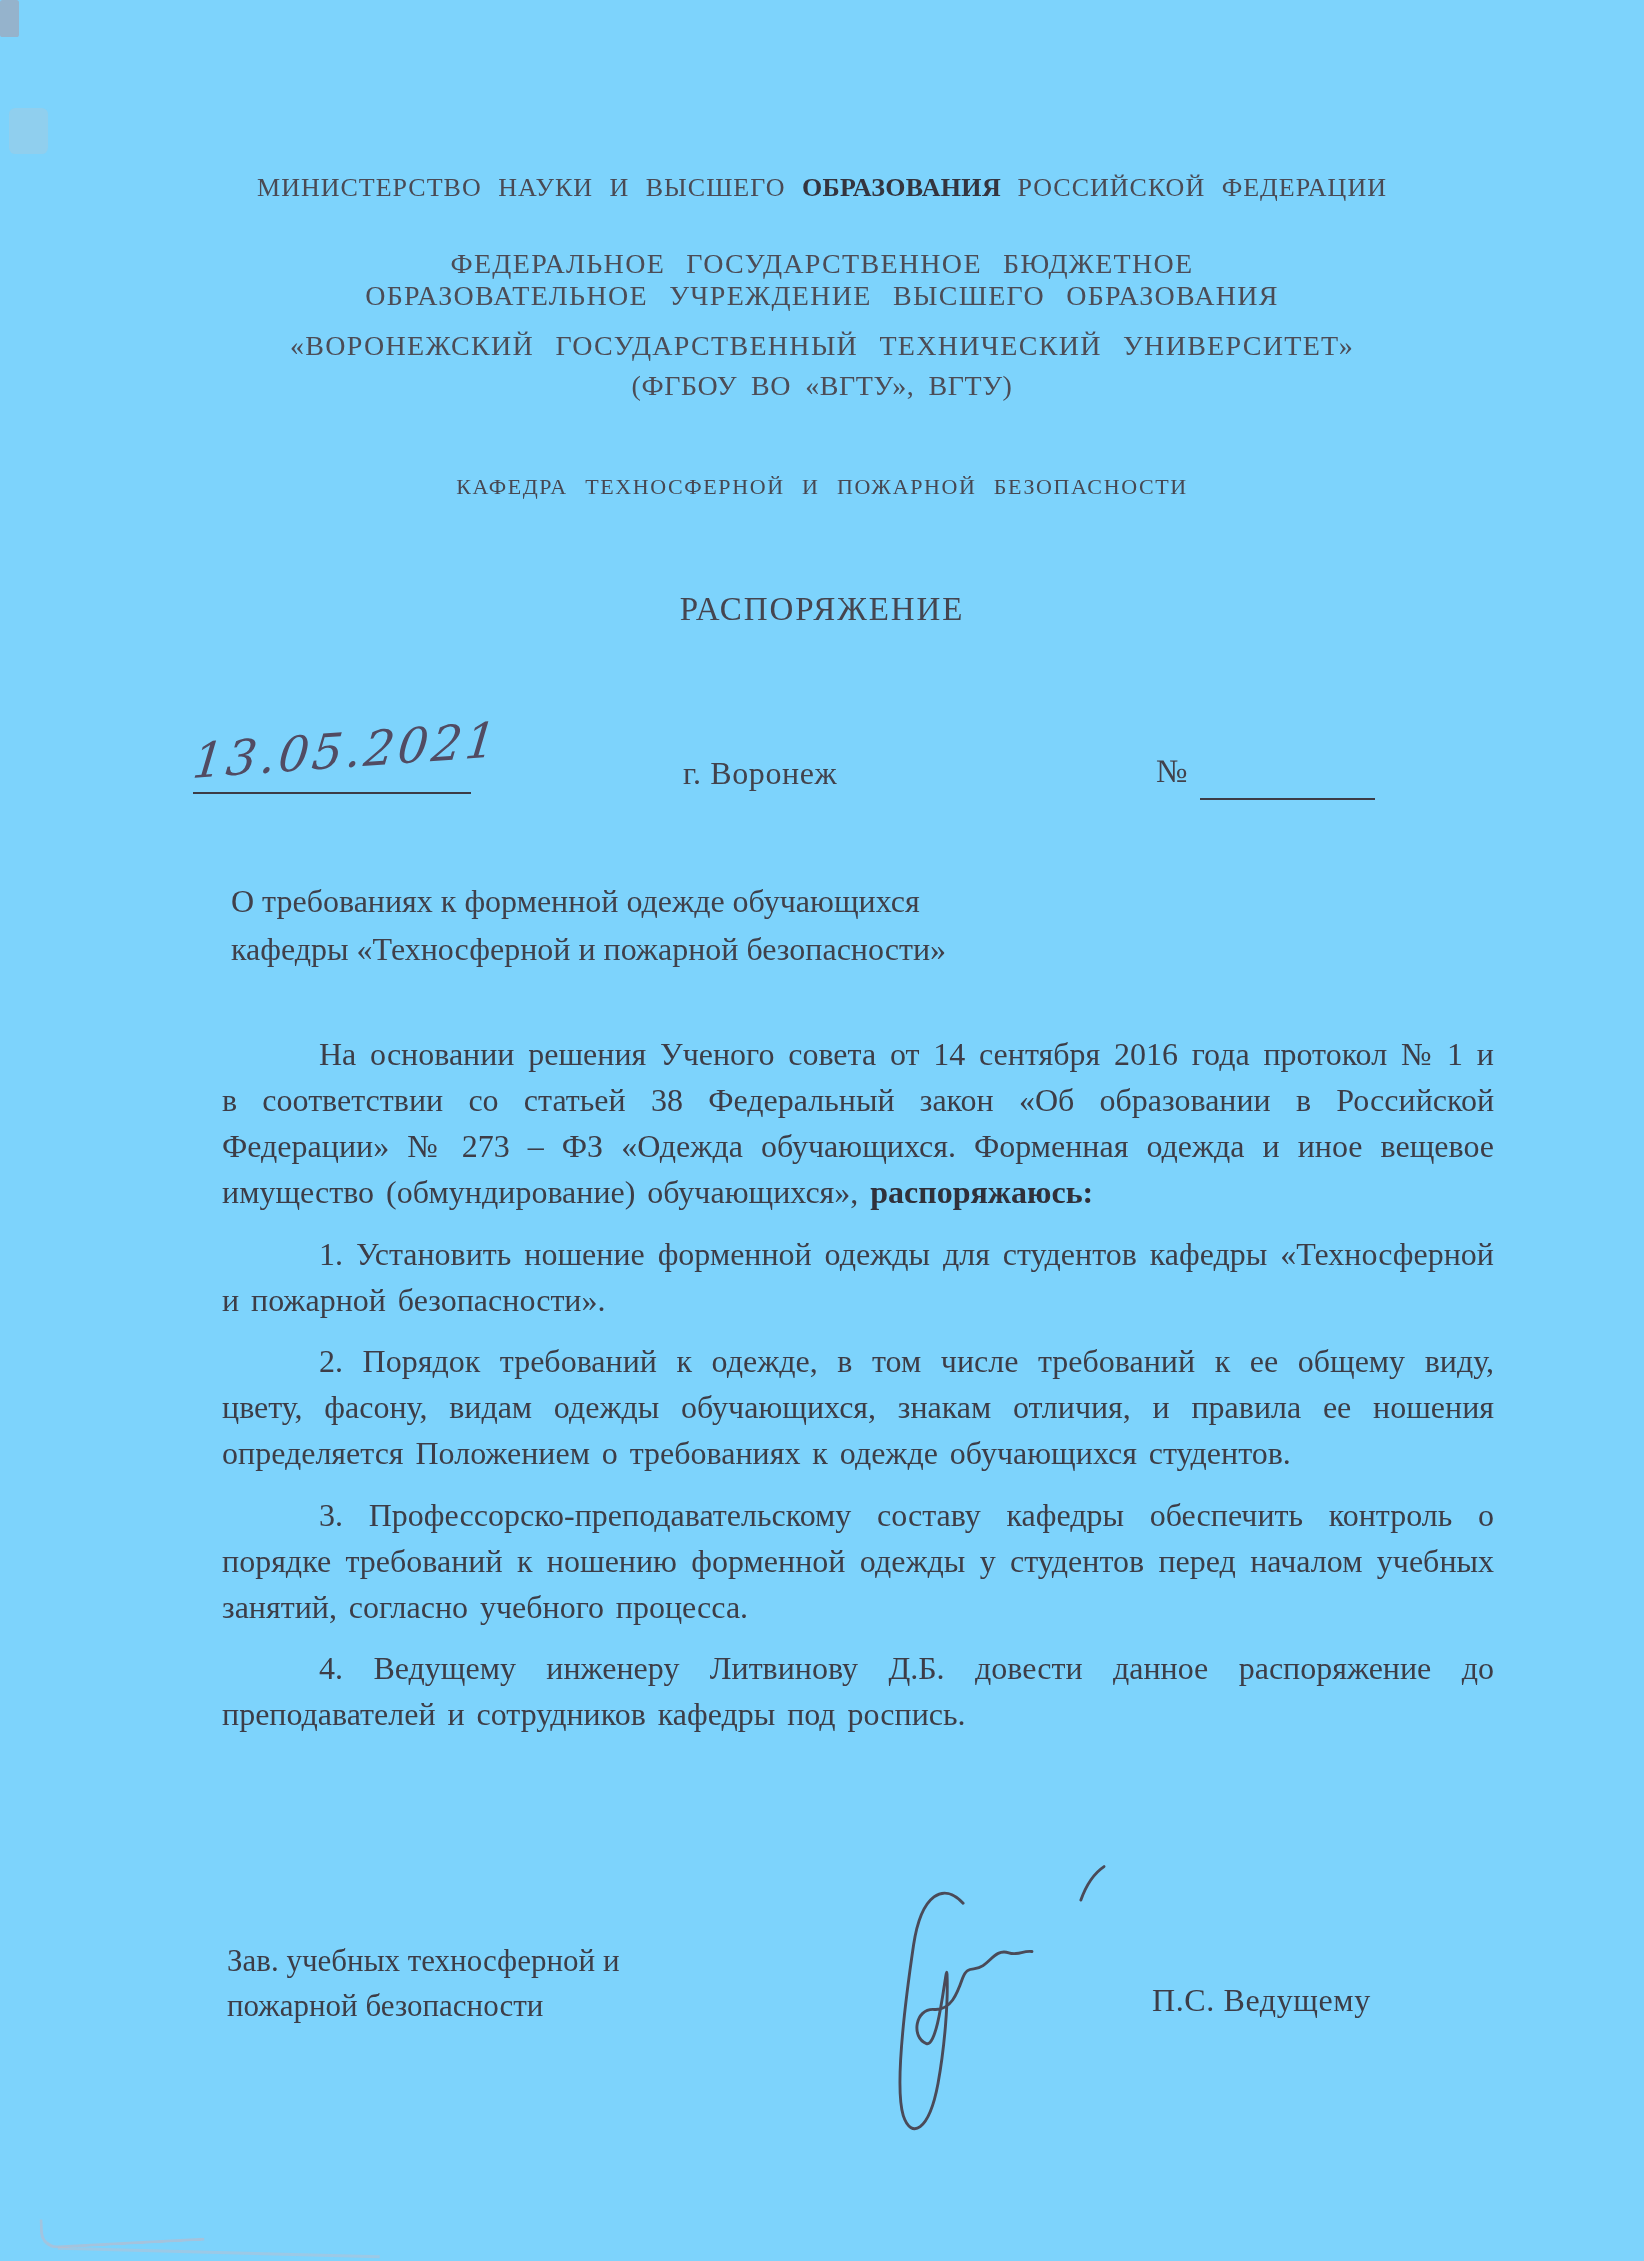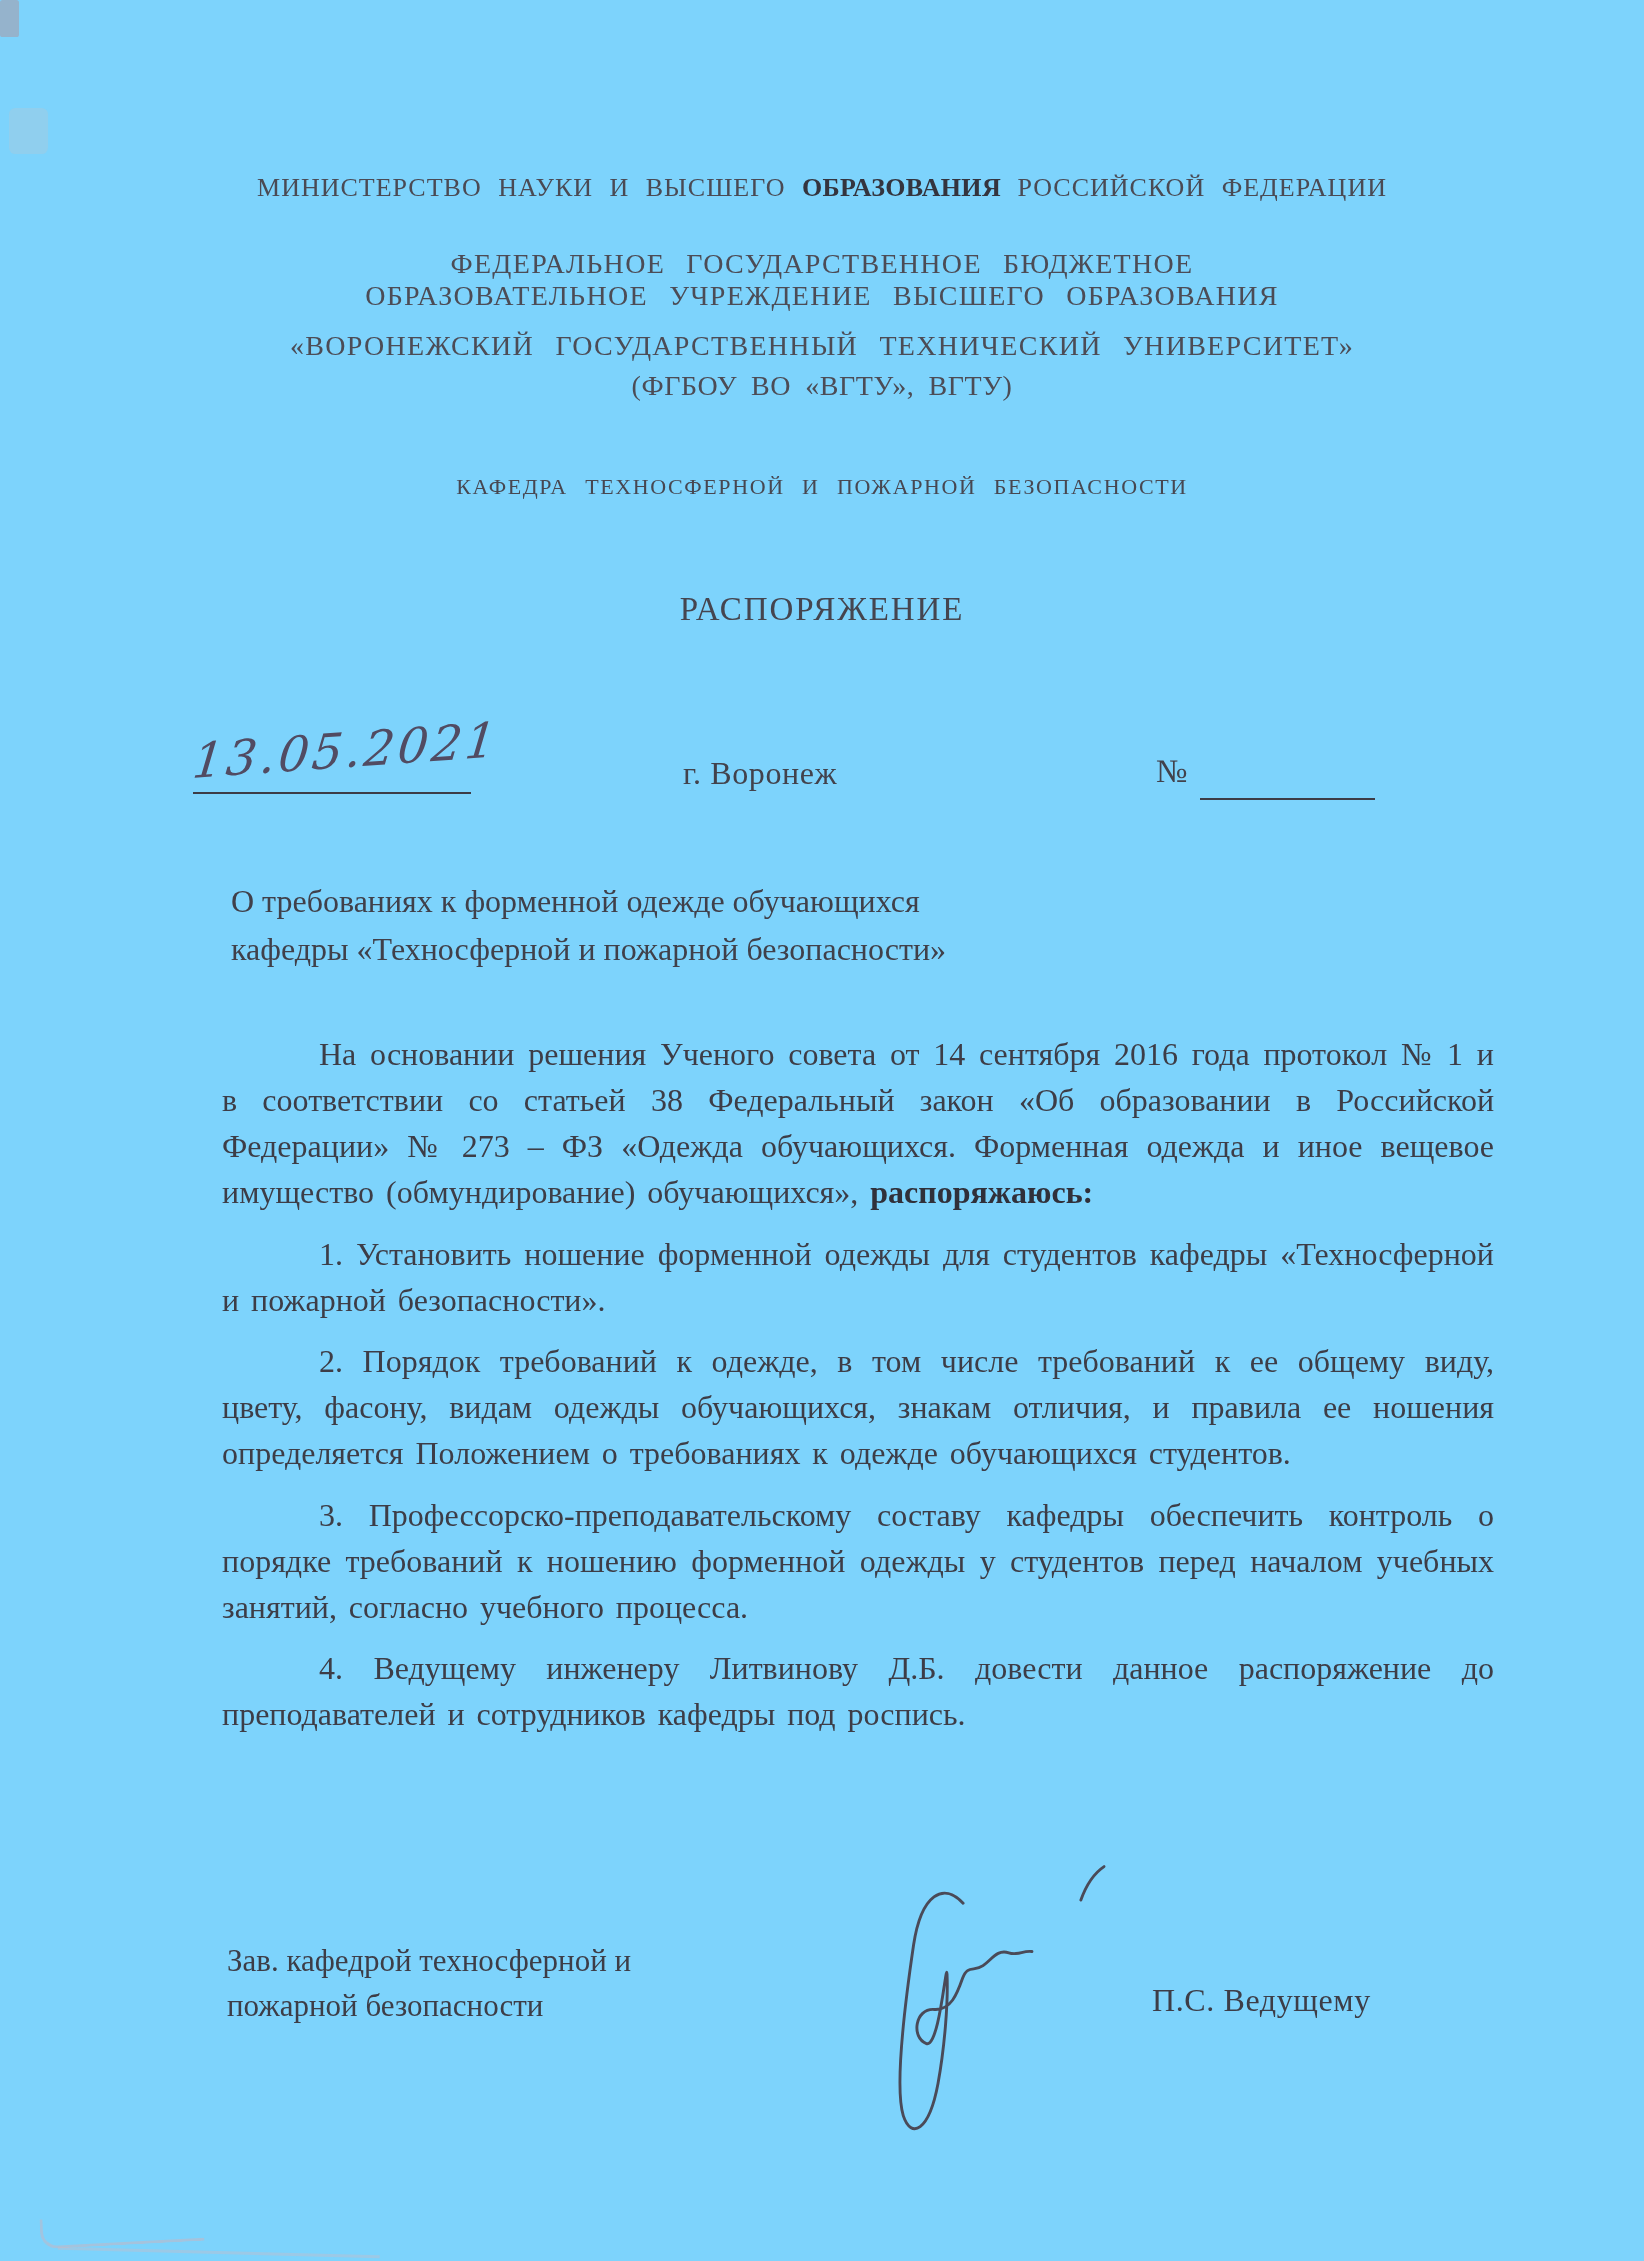--- a/index.html
+++ b/index.html
@@ -220,21 +220,21 @@
 
   <div class="body-text">
     <p><span>На основании решения Ученого совета от 14 сентября 2016 года протокол № 1 и в соответствии со статьей 38 Федеральный закон «Об образовании в Российской Федерации» № 273 – ФЗ «Одежда обучающихся. Форменная одежда и иное вещевое имущество (обмундирование) обучающихся», </span><span class="bold">распоряжаюсь:</span></p>
     <p>1. Установить ношение форменной одежды для студентов кафедры «Техносферной и пожарной безопасности».</p>
     <p>2. Порядок требований к одежде, в том числе требований к ее общему виду, цвету, фасону, видам одежды обучающихся, знакам отличия, и правила ее ношения определяется Положением о требованиях к одежде обучающихся студентов.</p>
     <p>3. Профессорско-преподавательскому составу кафедры обеспечить контроль о порядке требований к ношению форменной одежды у студентов перед началом учебных занятий, согласно учебного процесса.</p>
     <p>4. Ведущему инженеру Литвинову Д.Б. довести данное распоряжение до преподавателей и сотрудников кафедры под роспись.</p>
   </div>
 
   <div class="sig-position">
-    <div>Зав. кафедрой техносферной и</div>
+    <div>Зав. учебных техносферной и</div>
     <div>пожарной безопасности</div>
   </div>
 
   <svg class="signature-svg" viewBox="0 0 520 460" xmlns="http://www.w3.org/2000/svg">
     <path d="M 205 75
              C 175 42, 140 60, 128 140
              C 114 235, 98 360, 112 405
              C 124 442, 152 430, 166 355
              C 176 300, 182 230, 180 185
              C 179 160, 168 300, 148 293

